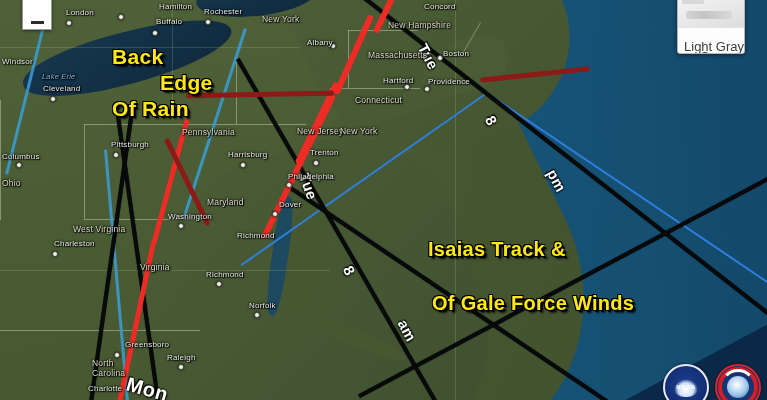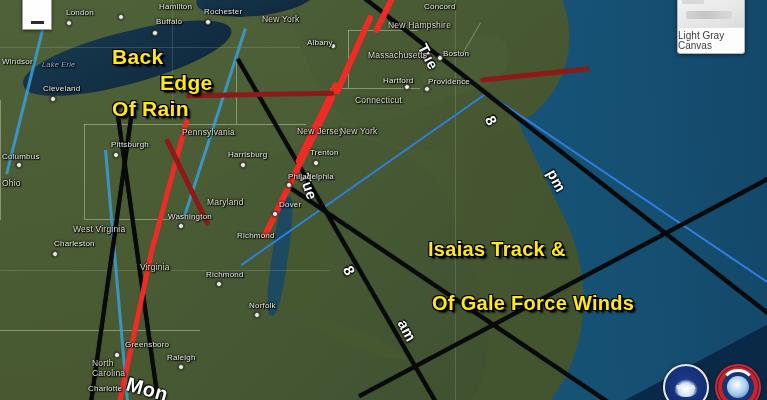--- a/index.html
+++ b/index.html
@@ -211,22 +211,22 @@
   .basemap .thumb:after{
     content:"";position:absolute;left:8px;top:14px;width:46px;height:8px;
     background:linear-gradient(90deg,#cfcfcf,#bdbdbd 40%,#d6d6d6);
     border-radius:2px;opacity:.85;
   }
   .basemap .thumb:before{
     content:"";position:absolute;left:4px;top:3px;width:22px;height:4px;
     background:#d8d8d8;border-radius:1px;
   }
   .basemap .cap{
-    font-size:10px;color:#3d3d3d;text-align:left;line-height:10px;
-    padding-top:3px;
+    font-size:13px;color:#3d3d3d;text-align:right;line-height:10px;
+    padding-top:14px;
   }
 
   
   .logos{
     position:absolute;right:6px;bottom:-10px;display:flex;gap:6px;
   }
   .logo{
     width:42px;height:42px;border-radius:50%;
     position:relative;overflow:hidden;
     box-shadow:0 0 3px rgba(0,0,0,.6);
@@ -404,21 +404,21 @@
       <div class="lbl state" style="left: 140px; top: 262px;">Virginia</div>
       <div class="lbl" style="left: 206px; top: 270px;">Richmond</div>
       <div class="lbl" style="left: 249px; top: 301px;">Norfolk</div>
       <div class="lbl" style="left: 105px; top: 340px; margin-left: 20px;">Greensboro</div>
       <div class="lbl state" style="left: 92px; top: 358px;">North</div>
       <div class="lbl state" style="left: 92px; top: 368px;">Carolina</div>
       <div class="lbl" style="left: 167px; top: 353px;">Raleigh</div>
       <div class="lbl" style="left: 88px; top: 384px;">Charlotte</div>
     </div>
 
-  <div class="lbl water" style="left:42px;top:60px;">Lake Erie</div>
+  <div class="lbl water" style="left:42px;top:72px;">Lake Erie</div>
 
   <div class="anno" style="left:112px;top:44px;">Back</div>
   <div class="anno" style="left:112px;top:70px;padding-left:48px;">Edge</div>
   <div class="anno" style="left:112px;top:96px;">Of Rain</div>
 
   <div class="anno right" style="left:428px;top:236px;">Isaias Track &amp;</div>
   <div class="anno right" style="left:432px;top:290px;">Of Gale Force Winds</div>
 
   <div class="zoomctl">
     <span class="minus"></span>

